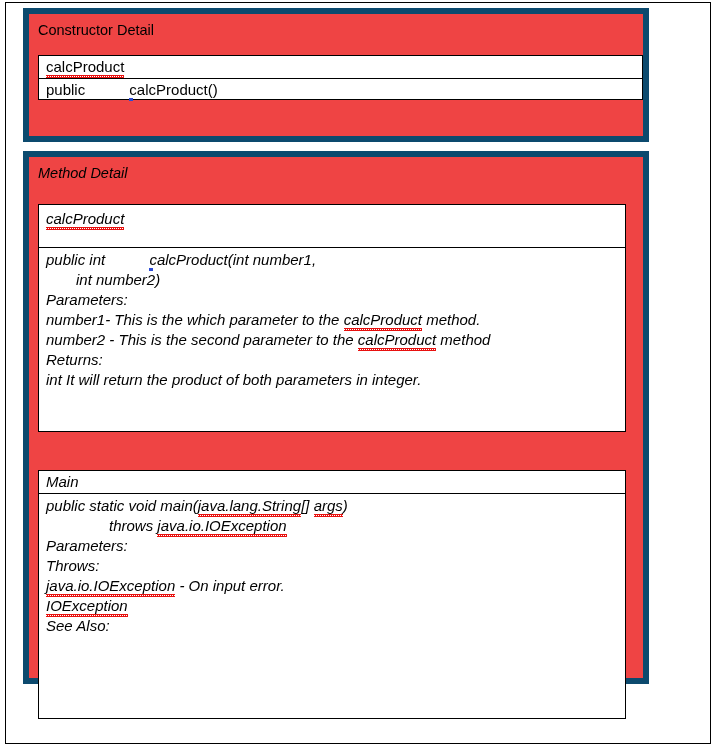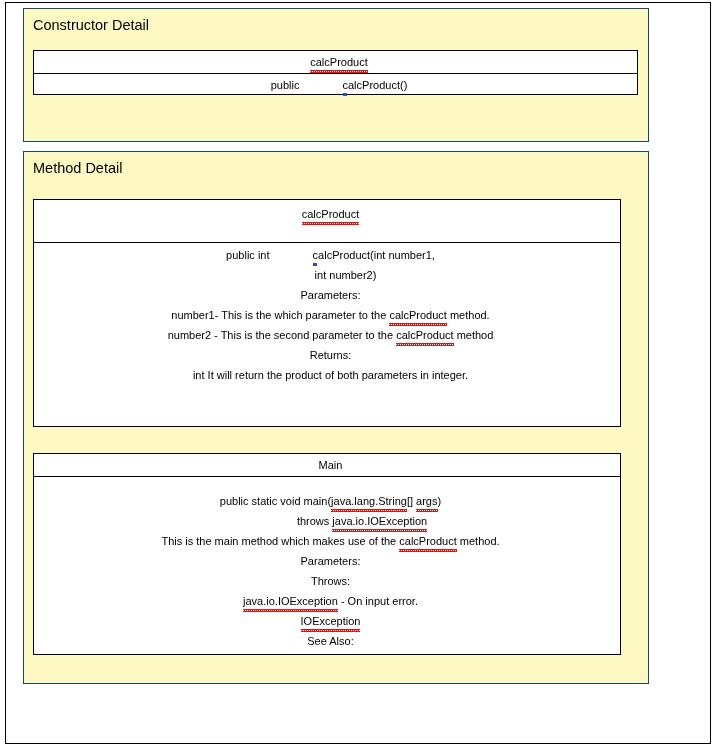--- a/index.html
+++ b/index.html
@@ -23,36 +23,36 @@
     width: 706px;
     height: 742px;
     border: 1px solid #000000;
     box-sizing: border-box;
     background: #ffffff;
   }
 
   
   .section-box {
     position: absolute;
-    border: 1px solid #0c4a6e;
-    box-sizing: border-box;
-    background: #fef9c3;
-    text-align: center;
+    border: 6px solid #0c4a6e;
+    box-sizing: border-box;
+    background: #ef4444;
   }
   #constructor-detail-box {
     left: 17px;
     top: 5px;
     width: 626px;
     height: 134px;
   }
   #method-detail-box {
     left: 17px;
     top: 148px;
     width: 626px;
     height: 533px;
+    font-style: italic;
   }
 
   .section-title {
     position: absolute;
     left: 9px;
     top: 7px;
     font-size: 14.5px;
     line-height: 18px;
     white-space: nowrap;
   }
@@ -68,21 +68,21 @@
   .row {
     position: relative;
     box-sizing: border-box;
     padding: 0 0 0 7px;
   }
   .row + .row {
     border-top: 1px solid #000000;
   }
 
   .txt {
-    font-size: 11px;
+    font-size: 15px;
     line-height: 20px;
     white-space: pre;
     display: block;
   }
 
   
   .sq {
     position: relative;
     display: inline-block;
   }
@@ -141,26 +141,26 @@
     top: 47px;
     width: 588px;
     height: 228px;
   }
   #method-calcproduct-inner .row-head { height: 42px; padding-top: 4px; }
   #method-calcproduct-inner .row-body { padding: 2px 0 4px 7px; }
 
   
   #method-main-inner {
     left: 9px;
-    top: 301px;
+    top: 313px;
     width: 588px;
-    height: 202px;
+    height: 249px;
   }
   #method-main-inner .row-head { height: 22px; padding-top: 1px; }
-  #method-main-inner .row-body { padding: 14px 0 4px 7px; }
+  #method-main-inner .row-body { padding: 2px 0 4px 7px; }
 
   .indent-1 { padding-left: 30px; }
   .indent-2 { padding-left: 63px; }
 </style>
 </head>
 <body>
 
 <div id="page-frame">
 
   <div class="section-box" id="constructor-detail-box">
@@ -215,21 +215,20 @@
       <div class="row row-head">
         <span class="txt">Main</span>
       </div>
 
       <div class="row row-body">
 
         <span class="txt"><span>public static void main(</span><span class="sq">java.lang.String</span><span>[] </span><span class="sq">args</span><span>)</span></span>
 
         <span class="txt indent-2"><span>throws </span><span class="sq">java.io.IOException</span></span>
 
-        <span class="txt"><span>This is the main method which makes use of the </span><span class="sq">calcProduct</span><span> method.</span></span>
 
         <span class="txt">Parameters:</span>
 
 
         <span class="txt">Throws:</span>
 
         <span class="txt"><span class="sq">java.io.IOException</span><span> - On input error.</span></span>
 
         <span class="txt"><span class="sq">IOException</span></span>
 

